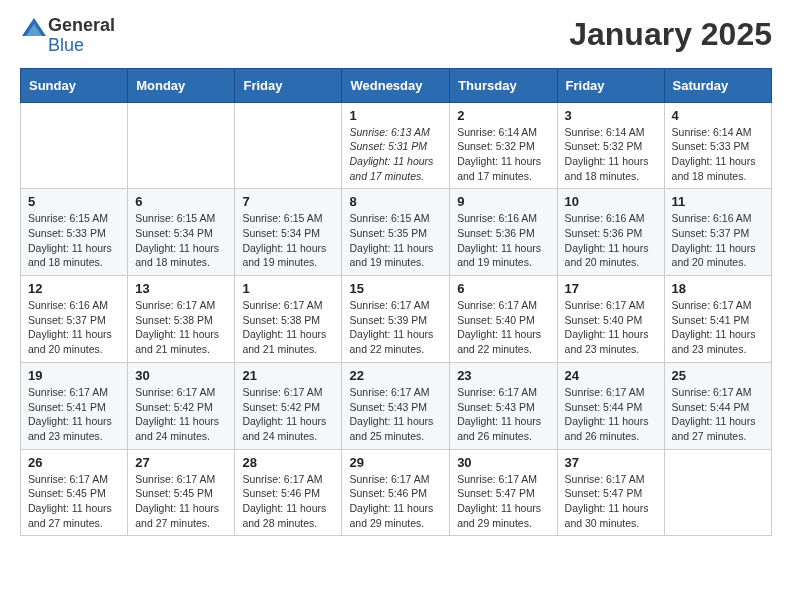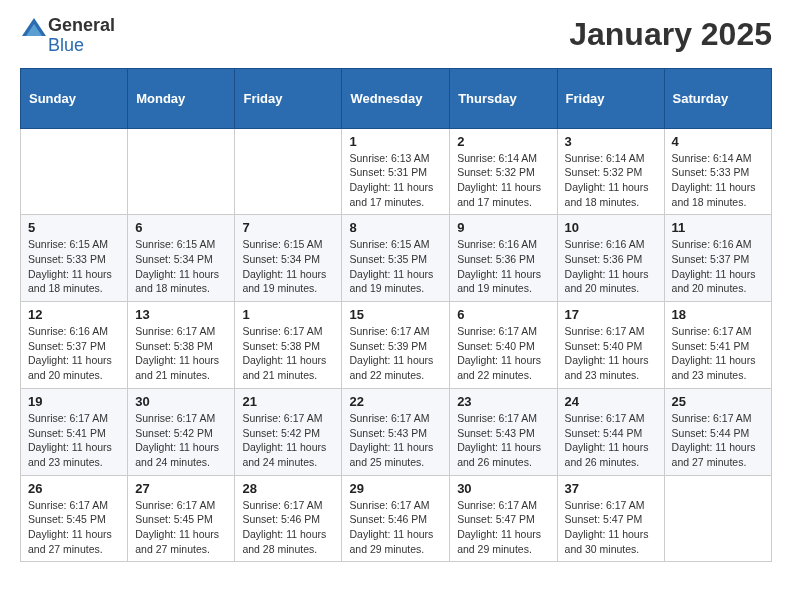--- a/index.html
+++ b/index.html
@@ -54,21 +54,21 @@
     }
     .calendar {
       width: 100%;
       border-collapse: collapse;
       border: 1px solid #ccc;
     }
     .calendar th {
       background: #2b6cb0;
       color: #fff;
       text-align: left;
-      padding: 22px 8px;
+      padding: 9px 8px;
       font-size: 13px;
       font-weight: bold;
       border: 1px solid #1a4f8a;
     }
     .calendar td {
       border: 1px solid #ccc;
       vertical-align: top;
       padding: 5px 7px;
       width: 108px;
       min-height: 85px;
@@ -123,21 +123,21 @@
         <th>Saturday</th>
       </tr>
   </thead>
   <tbody id="calendar-body">
   <tr>
         <td class="empty-cell"></td>
         <td class="empty-cell"></td>
         <td class="empty-cell"></td>
         <td>
           <div class="day-num">1</div>
-          <div class="day-info" style="white-space: pre-line;">Sunrise: 6:13 AM
+          <div class="day-info" style="white-space: pre-line; font-style: italic;">Sunrise: 6:13 AM
 Sunset: 5:31 PM
 Daylight: 11 hours and 17 minutes.</div>
         </td>
         <td>
           <div class="day-num">2</div>
           <div class="day-info" style="white-space: pre-line;">Sunrise: 6:14 AM
 Sunset: 5:32 PM
 Daylight: 11 hours and 17 minutes.</div>
         </td>
         <td>

